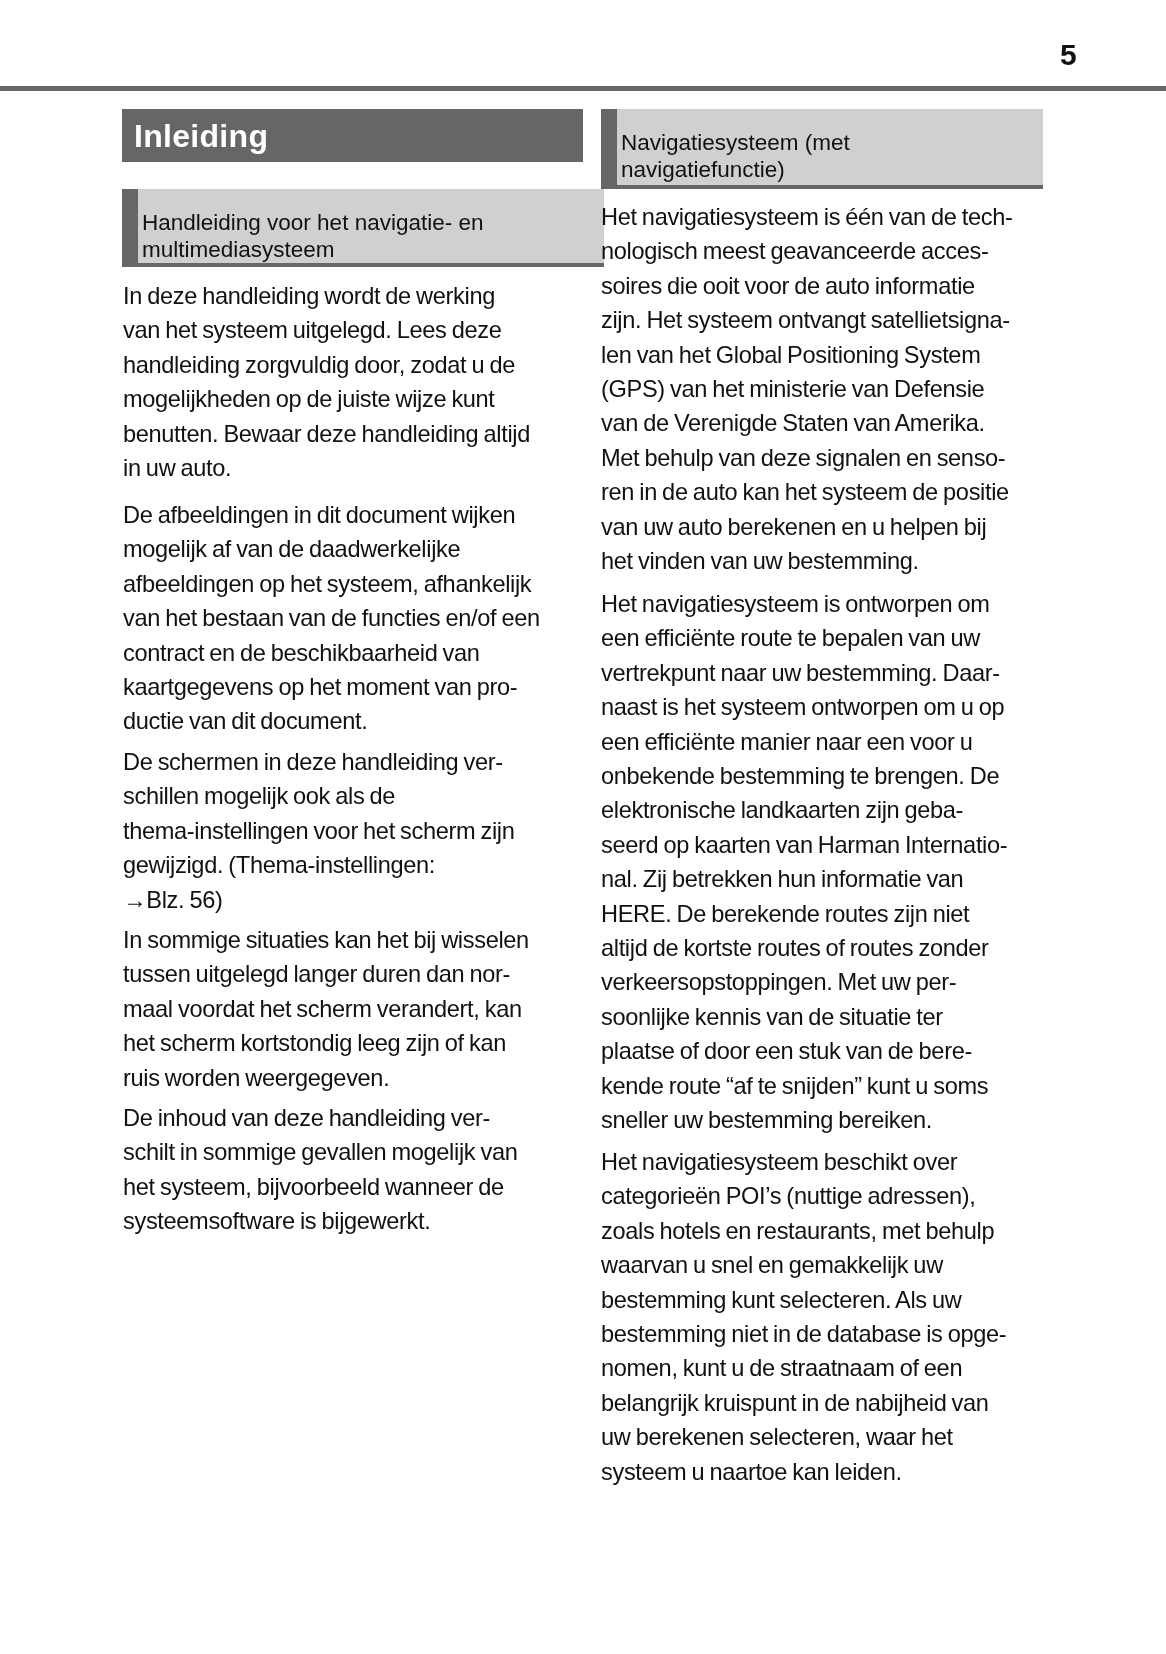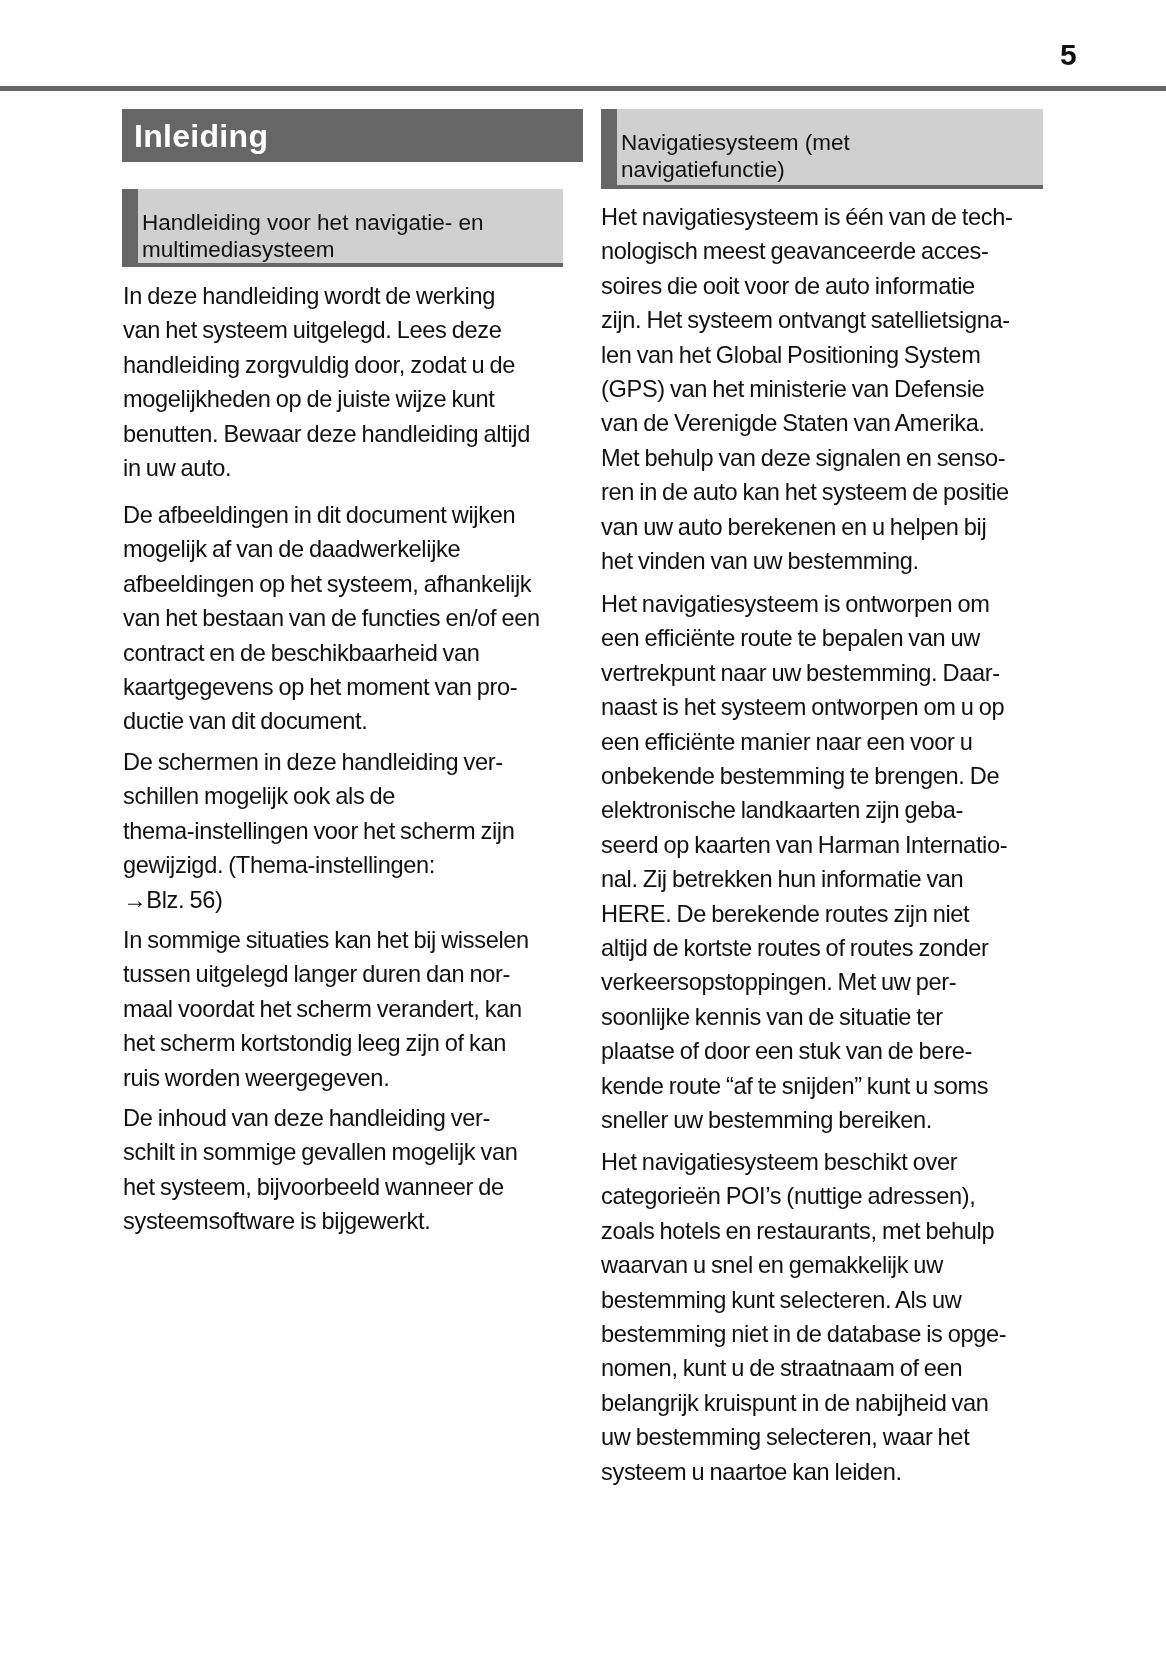--- a/index.html
+++ b/index.html
@@ -7,21 +7,21 @@
          font-family: "Liberation Sans", sans-serif; color: #111; }
   .page-number { position: absolute; left: 1060px; top: 38px; font-size: 30px; font-weight: bold;
                  font-family: "Liberation Sans", sans-serif; color: #111; }
   .top-rule { position: absolute; left: 0; top: 86px; width: 1166px; height: 5px; background: #666666; }
   .section-title { position: absolute; left: 122px; top: 109px; width: 461px; height: 53px;
                    background: #666666; color: #ffffff; box-sizing: border-box;
                    padding: 9px 0 0 12px; font-size: 32px; font-weight: bold; letter-spacing: 0.3px; }
   .subhead { position: absolute; background: #d0d0d0; box-sizing: border-box;
              border-left: 16px solid #666666; border-bottom: 4px solid #666666;
              font-size: 22.5px; line-height: 27px; color: #111; padding: 20px 0 0 4px; }
-  .subhead-left { left: 122px; top: 189px; width: 441px; height: 78px; }
+  .subhead-left { left: 122px; top: 189px; width: 482px; height: 78px; }
   .subhead-right { left: 601px; top: 109px; width: 442px; height: 80px; }
   .para { position: absolute; width: 450px; font-size: 23.6px; line-height: 34.4px;
           color: #111; margin: 0; letter-spacing: -0.35px; word-spacing: -1px; }
   .para .ln { display: block; white-space: nowrap; }
   .col-left { left: 123px; }
   .col-right { left: 601px; }
 </style>
 </head>
 <body>
 
@@ -117,15 +117,15 @@
 
 <p class="para col-right" style="top:1145px">
   <span class="ln">Het navigatiesysteem beschikt over</span>
   <span class="ln">categorieën POI’s (nuttige adressen),</span>
   <span class="ln">zoals hotels en restaurants, met behulp</span>
   <span class="ln">waarvan u snel en gemakkelijk uw</span>
   <span class="ln">bestemming kunt selecteren. Als uw</span>
   <span class="ln">bestemming niet in de database is opge-</span>
   <span class="ln">nomen, kunt u de straatnaam of een</span>
   <span class="ln">belangrijk kruispunt in de nabijheid van</span>
-  <span class="ln">uw bestemming selecteren, waar het</span>
+  <span class="ln">uw berekenen selecteren, waar het</span>
   <span class="ln">systeem u naartoe kan leiden.</span>
 </p>
 
 </body></html>

